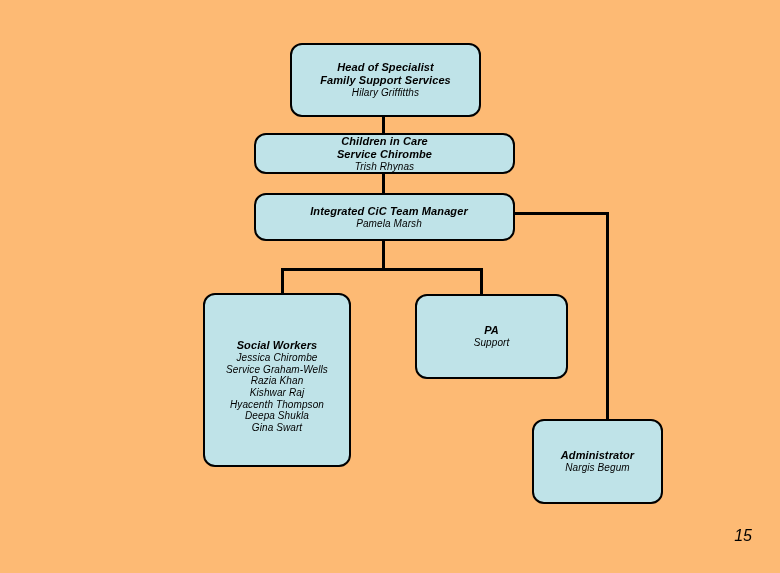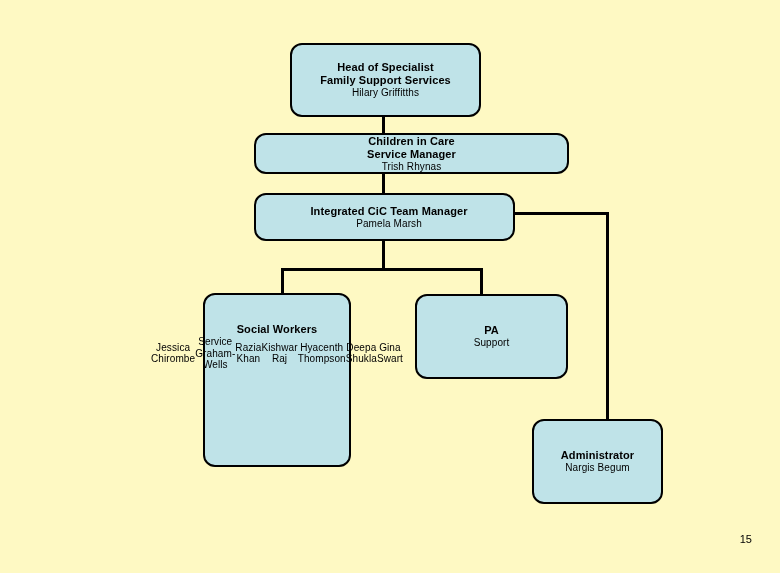--- a/index.html
+++ b/index.html
@@ -8,22 +8,23 @@
     padding: 0;
     background: #ffffff;
   }
   body {
     font-family: "Liberation Sans", sans-serif;
   }
   #chart-canvas {
     position: relative;
     width: 780px;
     height: 573px;
-    background: #fef9c3;
+    background: #fdba74;
     overflow: hidden;
+    font-style: italic;
   }
 
   
   .node {
     position: absolute;
     box-sizing: border-box;
     background: #bfe3e8;
     border: 2px solid #000000;
     border-radius: 12px;
     display: flex;
@@ -39,34 +40,34 @@
     font-size: 11px;
     letter-spacing: 0.1px;
   }
   .node .person {
     font-weight: normal;
     font-size: 10px;
     letter-spacing: 0.1px;
   }
   .node .person-list {
     display: flex;
-    flex-direction: row;
+    flex-direction: column;
     align-items: center;
   }
 
   
   #node-head            { left: 290px; top: 43px;  width: 191px; height: 74px; }
-  #node-service-manager { left: 254px; top: 133px; width: 315px; height: 41px; }
+  #node-service-manager { left: 254px; top: 133px; width: 261px; height: 41px; }
   #node-team-manager    { left: 254px; top: 193px; width: 261px; height: 48px; padding-left: 9px; }
   #node-social-workers  { left: 203px; top: 293px; width: 148px; height: 174px; }
   #node-pa              { left: 415px; top: 294px; width: 153px; height: 85px; }
   #node-administrator   { left: 532px; top: 419px; width: 131px; height: 85px; }
 
   
-  #node-social-workers { justify-content: flex-start; padding-top: 28px; }
+  #node-social-workers { justify-content: flex-start; padding-top: 44px; }
 
   
   .conn {
     position: absolute;
     background: #000000;
   }
   .conn.v { width: 3px; }
   .conn.h { height: 3px; }
 
   
@@ -83,21 +84,21 @@
   #conn-bar-to-pa         { left: 480px; top: 268px; height: 27px; }
   
   #conn-tm-right          { left: 514px; top: 212px; width: 95px; }
   #conn-right-down        { left: 606px; top: 212px; height: 209px; }
 
   
   #page-number {
     position: absolute;
     right: 28px;
     bottom: 28px;
-    font-size: 11px;
+    font-size: 16px;
     color: #000000;
   }
 </style>
 </head>
 <body>
 
 <div id="chart-canvas">
 
   <div class="conn v" id="conn-head-to-sm"></div>
   <div class="conn v" id="conn-sm-to-tm"></div>
@@ -109,21 +110,21 @@
   <div class="conn v" id="conn-right-down"></div>
 
   <div class="node" id="node-head">
     <div class="title">Head of Specialist</div>
     <div class="title">Family Support Services</div>
     <div class="person">Hilary Griffitths</div>
   </div>
 
   <div class="node" id="node-service-manager">
     <div class="title">Children in Care</div>
-    <div class="title">Service Manager</div>
+    <div class="title">Service Chirombe</div>
     <div class="person">Trish Rhynas</div>
   </div>
 
   <div class="node" id="node-team-manager">
     <div class="title">Integrated CiC Team Manager</div>
     <div class="person">Pamela Marsh</div>
   </div>
 
   <div class="node" id="node-social-workers">
     <div class="title">Social Workers</div>

